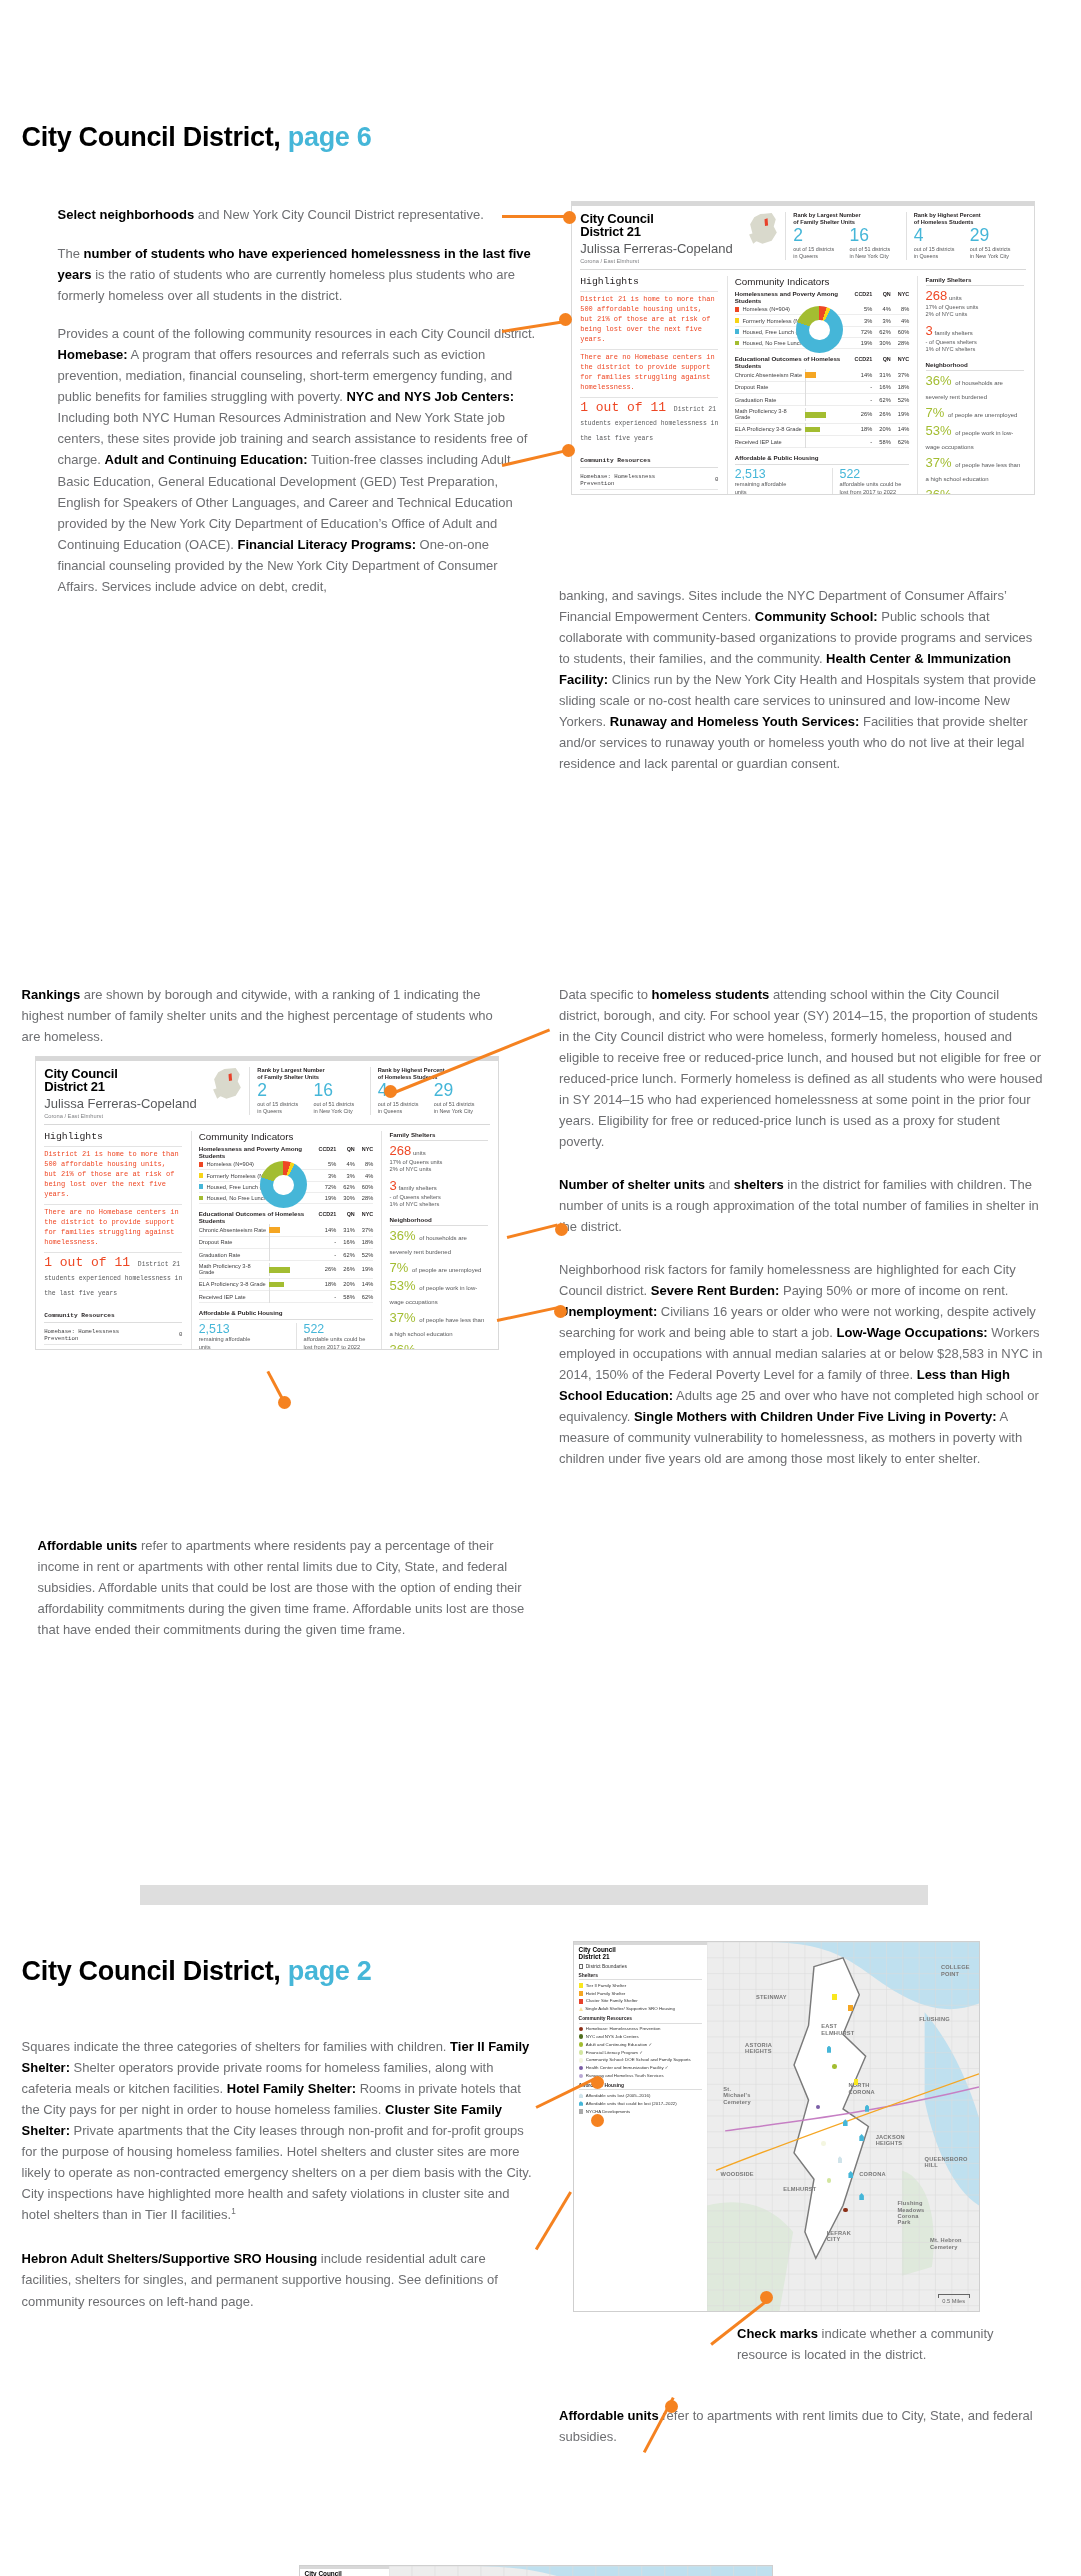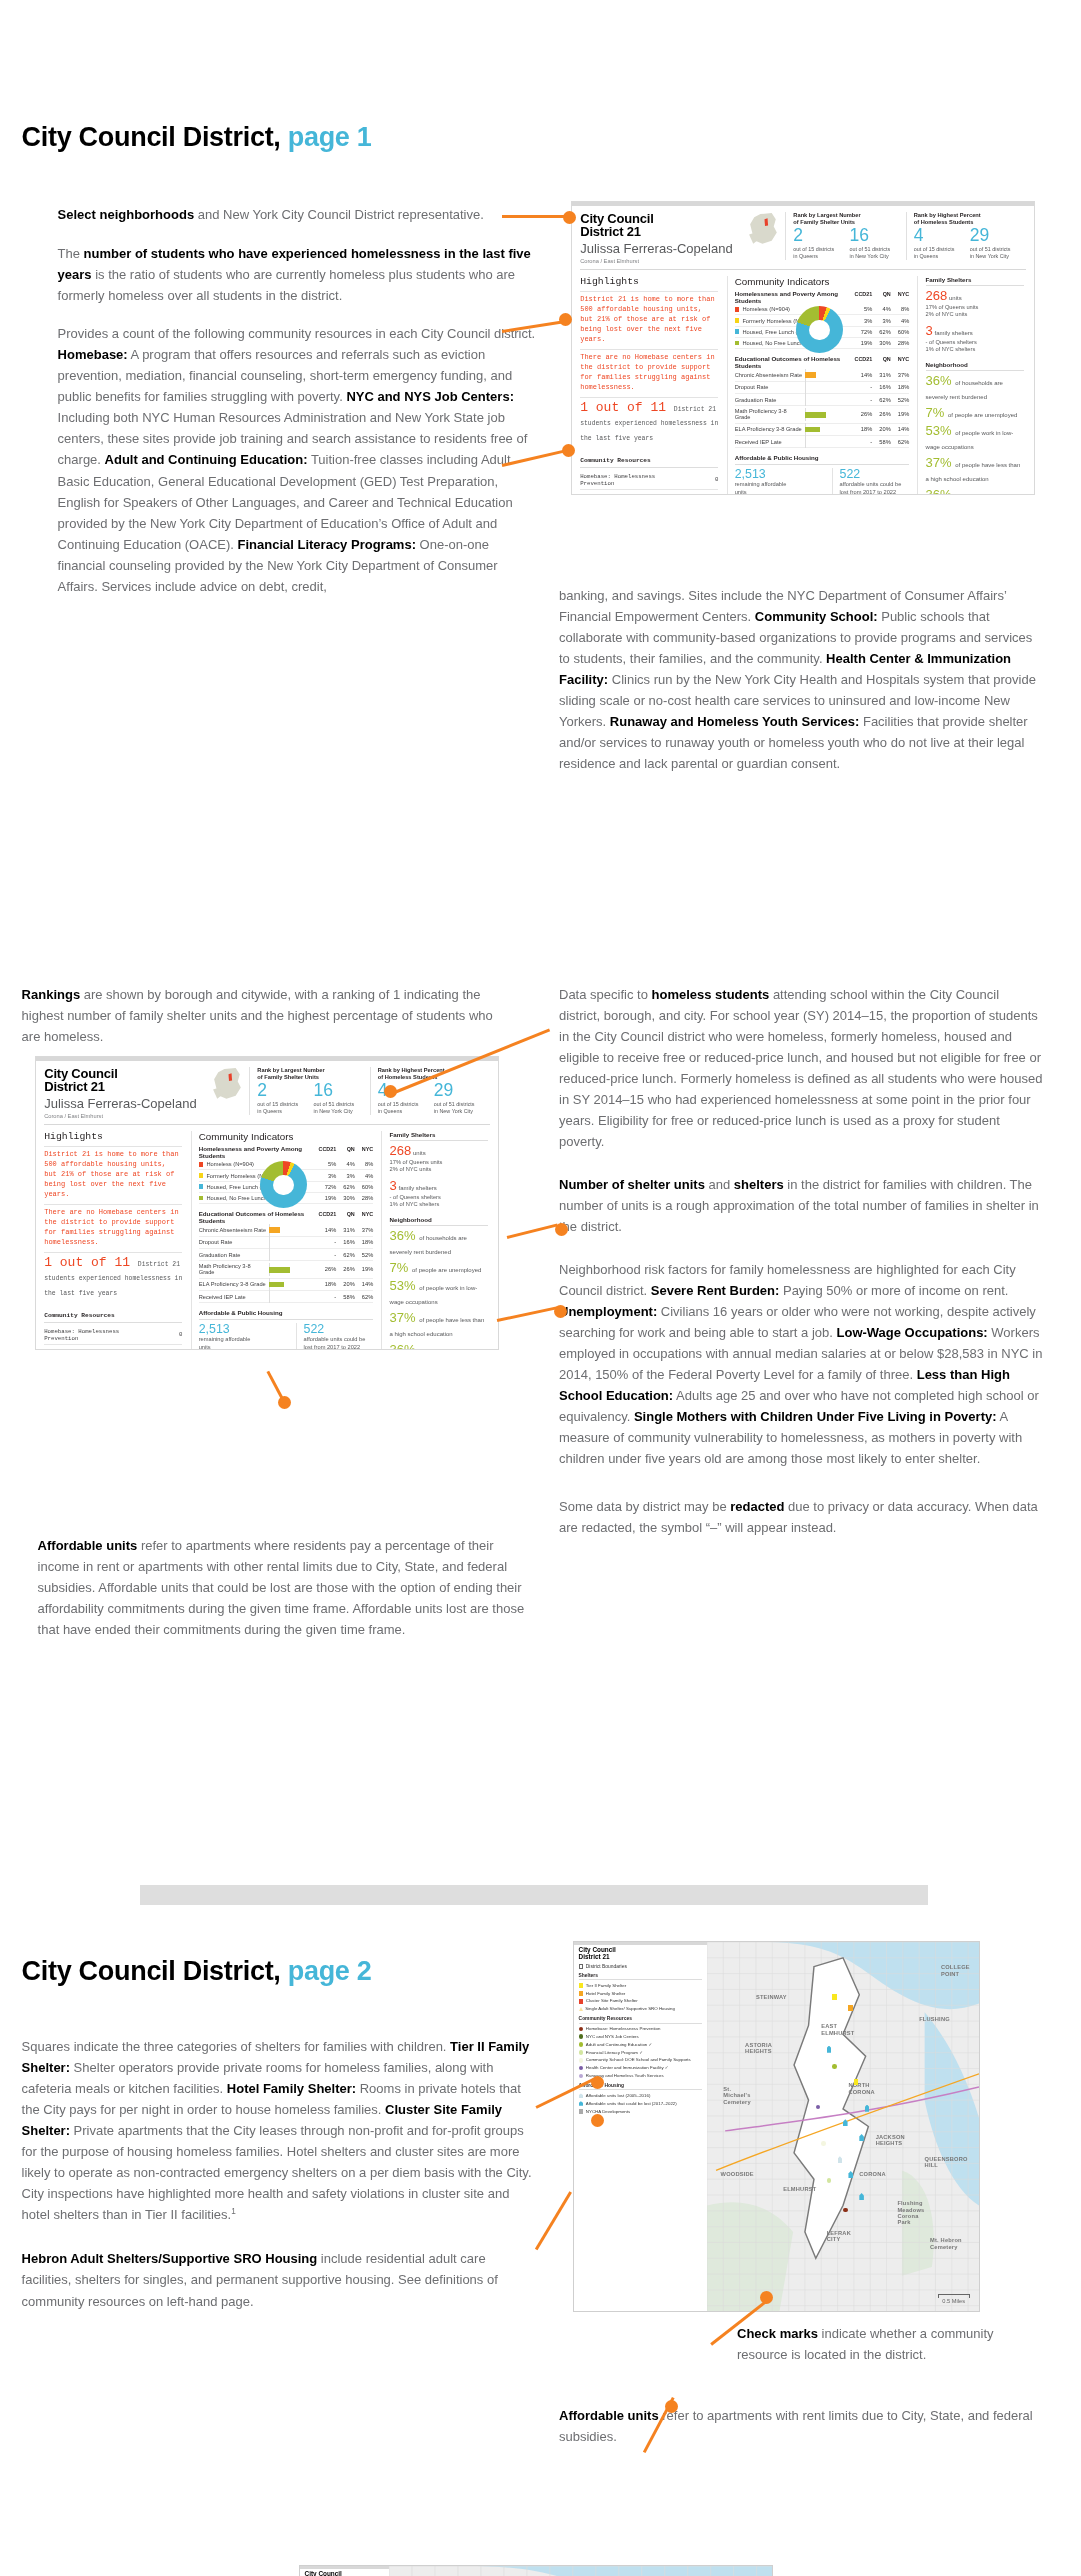--- a/index.html
+++ b/index.html
@@ -131,21 +131,21 @@
   
   .divider { height:19.6px; background:#dedede; }
 </style>
 </head>
 <body>
 
 <div class="page" style="height:927px;">
 
   <h1 class="page-title" style="position:absolute;left:21.6px;top:123px;">
     <span>City Council District,</span>
-    <span class="accent">page 1</span>
+    <span class="accent">page 6</span>
   </h1>
 
   <div class="col-left" style="left:21.6px;top:204px;width:479px;margin-left:36px;">
     <p class="body-text"><b>Select neighborhoods</b> and New York City Council District representative.</p>
     <p class="body-text" style="margin-top:12.4px;">The <b>number of students who have experienced homelessness in the last five years</b> is the ratio of students who are currently homeless plus students who are formerly homeless over all students in the district.</p>
     <p class="body-text" style="margin-top:12.4px;">Provides a count of the following community resources in each City Council district. <b>Homebase:</b> A program that offers resources and referrals such as eviction prevention, mediation, financial counseling, short-term emergency funding, and public benefits for families struggling with poverty. <b>NYC and NYS Job Centers:</b> Including both NYC Human Resources Administration and New York State job centers, these sites provide job training and search assistance to residents free of charge. <b>Adult and Continuing Education:</b> Tuition-free classes including Adult Basic Education, General Educational Development (GED) Test Preparation, English for Speakers of Other Languages, and Career and Technical Education provided by the New York City Department of Education’s Office of Adult and Continuing Education (OACE). <b>Financial Literacy Programs:</b> One-on-one financial counseling provided by the New York City Department of Consumer Affairs. Services include advice on debt, credit,</p>
   </div>
 
   <div class="col-right" style="left:559px;top:585px;width:479px;">
     <p class="body-text">banking, and savings. Sites include the NYC Department of Consumer Affairs’ Financial Empowerment Centers. <b>Community School:</b> Public schools that collaborate with community-based organizations to provide programs and services to students, their families, and the community. <b>Health Center &amp; Immunization Facility:</b> Clinics run by the New York City Health and Hospitals system that provide sliding scale or no-cost health care services to uninsured and low-income New Yorkers. <b>Runaway and Homeless Youth Services:</b> Facilities that provide shelter and/or services to runaway youth or homeless youth who do not live at their legal residence and lack parental or guardian consent.</p>
@@ -434,21 +434,20 @@
   </div>
 
   <div class="col-left" style="left:21.6px;top:608px;width:495px;margin-left:16px;">
     <p class="body-text"><b>Affordable units</b> refer to apartments where residents pay a percentage of their income in rent or apartments with other rental limits due to City, State, and federal subsidies. Affordable units that could be lost are those with the option of ending their affordability commitments during the given time frame. Affordable units lost are those that have ended their commitments during the given time frame.</p>
   </div>
 
   <div class="col-right" style="left:559px;top:57px;width:484px;">
     <p class="body-text">Data specific to <b>homeless students</b> attending school within the City Council district, borough, and city. For school year (SY) 2014–15, the proportion of students in the City Council district who were homeless, formerly homeless, housed and eligible to receive free or reduced-price lunch, and housed but not eligible for free or reduced-price lunch. Formerly homeless is defined as all students who were housed in SY 2014–15 who had experienced homelessness at some point in the prior four years. Eligibility for free or reduced-price lunch is used as a proxy for student poverty.</p>
     <p class="body-text" style="margin-top:21.6px;"><b>Number of shelter units</b> and <b>shelters</b> in the district for families with children. The number of units is a rough approximation of the total number of families in shelter in the district.</p>
     <p class="body-text" style="margin-top:21.6px;">Neighborhood risk factors for family homelessness are highlighted for each City Council district. <b>Severe Rent Burden:</b> Paying 50% or more of income on rent. <b>Unemployment:</b> Civilians 16 years or older who were not working, despite actively searching for work and being able to start a job. <b>Low-Wage Occupations:</b> Workers employed in occupations with annual median salaries at or below $28,583 in NYC in 2014, 150% of the Federal Poverty Level for a family of three. <b>Less than High School Education:</b> Adults age 25 and over who have not completed high school or equivalency. <b>Single Mothers with Children Under Five Living in Poverty:</b> A measure of community vulnerability to homelessness, as mothers in poverty with children under five years old are among those most likely to enter shelter.</p>
-    <p class="body-text" style="margin-top:27px;">Some data by district may be <b>redacted</b> due to privacy or data accuracy. When data are redacted, the symbol “–” will appear instead.</p>
   </div>
 
   <div id="card-p2" class="card" style="position:absolute;left:35px;top:129px;width:464px;height:294px;">
   <div class="card-topbar"></div>
   <div class="card-inner" style="padding-top:0">
     <div class="card-head">
       <div class="card-head-left">
         <div class="cc-title">City Council<br>District 21</div>
         <div class="cc-member">Julissa Ferreras-Copeland</div>
         <div class="cc-hoods">Corona / East Elmhurst</div>

